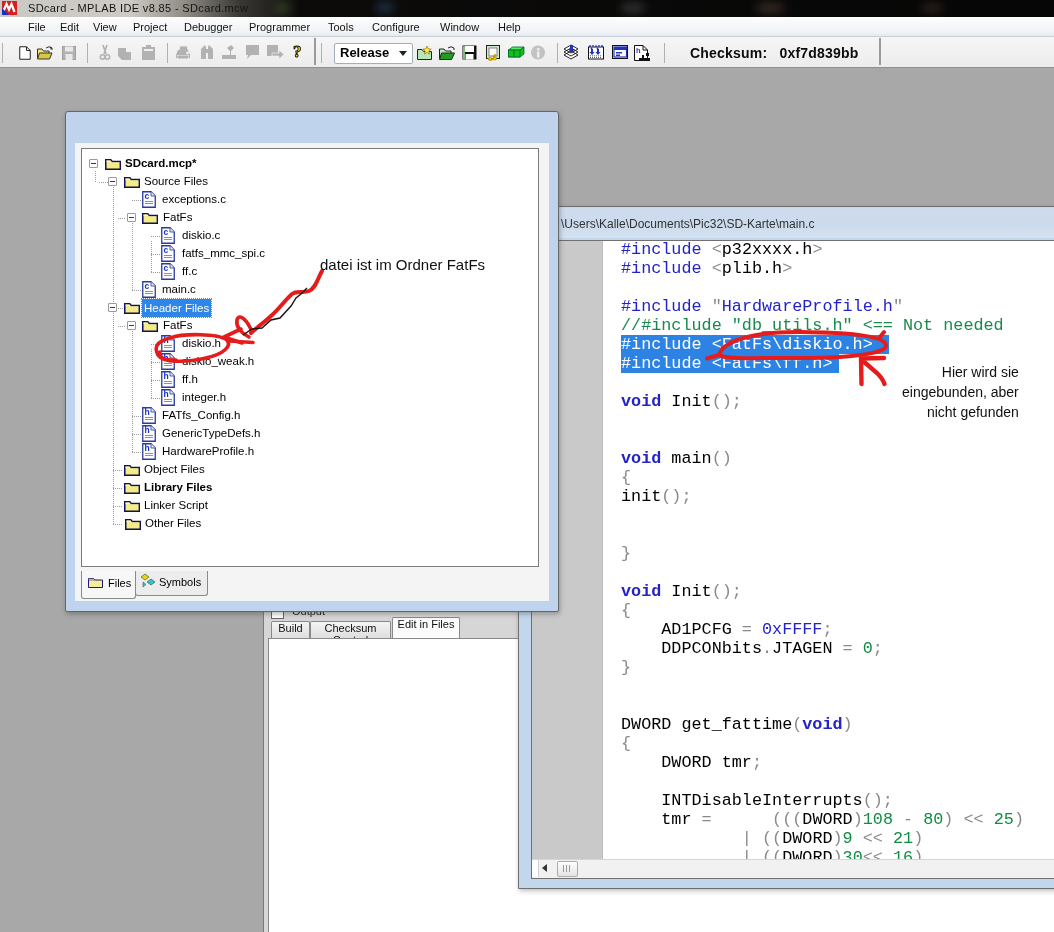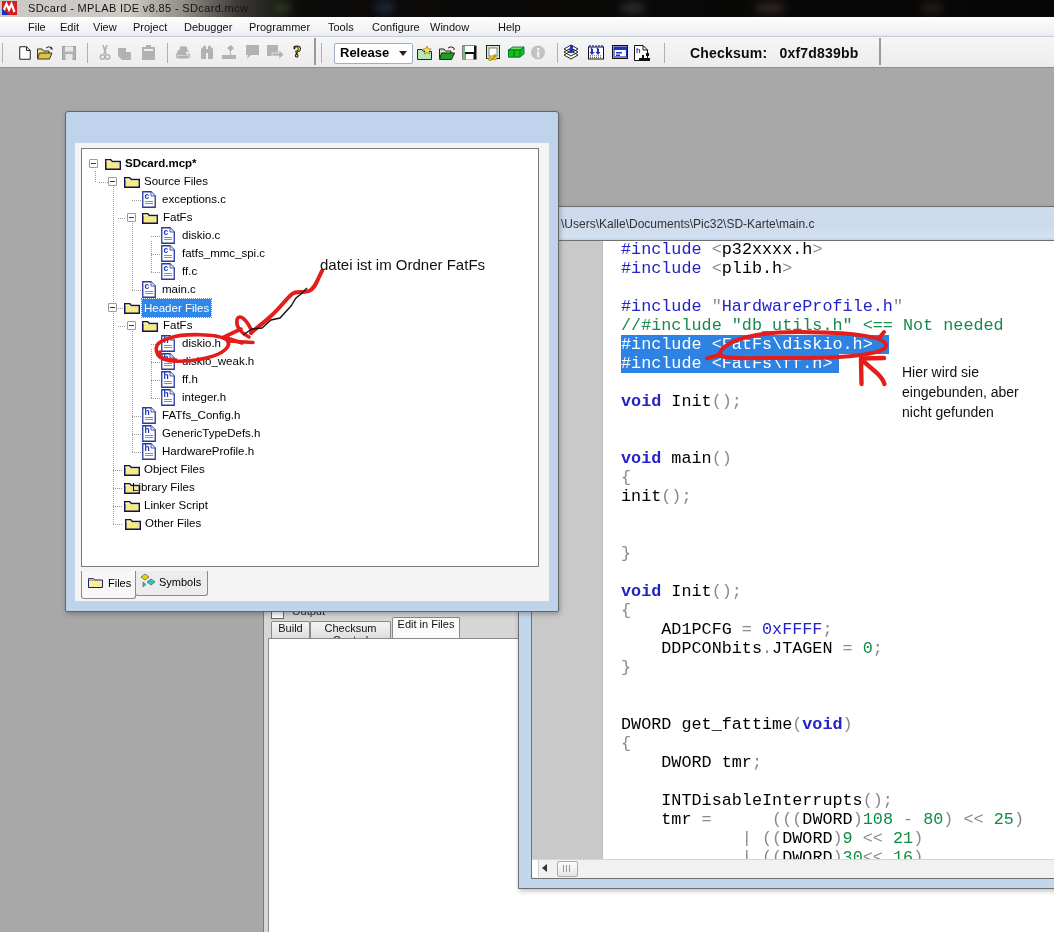--- a/index.html
+++ b/index.html
@@ -93,21 +93,21 @@
 
 <div class="abs" id="menubar">
   <span class="mi" style="left:5px;">File</span>
   <span class="mi" style="left:37px;text-align:center;">Edit</span>
   <span class="mi" style="left:70px;">View</span>
   <span class="mi" style="left:110px;">Project</span>
   <span class="mi" style="left:161px;">Debugger</span>
   <span class="mi" style="left:226px;">Programmer</span>
   <span class="mi" style="left:305px;">Tools</span>
   <span class="mi" style="left:349px;">Configure</span>
-  <span class="mi" style="left:407px;">Window</span>
+  <span class="mi" style="left:417px;">Window</span>
   <span class="mi" style="left:475px;">Help</span>
 </div>
 
 <div class="abs" id="toolbar">
   <div class="tsep" style="left:2px;"></div>
   <svg id="tbicons" width="1054" height="30">
       <g transform="translate(19,9)">
         <path d="M0.75,0.75 L7.5,0.75 L11.25,4.5 L11.25,13.25 L0.75,13.25 Z" fill="#fff" stroke="#222"></path>
         <path d="M7.5,0.75 L7.5,4.5 L11.25,4.5" fill="none" stroke="#222"></path>
       </g>
@@ -471,21 +471,21 @@
    <path d="M1.5,3.5 L5.3,3.5 L6.6,5 L1.5,5 Z" fill="#fbf6c0"></path>
   </svg>
             <span class="lbl" style="left:62px;">Object Files</span>
           </div>
           <div class="trow" style="left:0;top:330px;width:454px;">
             <svg width="17" height="14" style="left:42px;top:2px;">
    <path d="M0.75,2.75 L5.75,2.75 L7.25,4.5 L15.25,4.5 L15.25,12.25 L0.75,12.25 Z" fill="#f1e45e" stroke="#10106a" stroke-width="1.5"></path>
    <path d="M2,6 h12.5 M2,8 h12.5 M2,10 h12.5" stroke="#faf5bb" stroke-width="0.9"></path>
    <path d="M1.5,3.5 L5.3,3.5 L6.6,5 L1.5,5 Z" fill="#fbf6c0"></path>
   </svg>
-            <span class="lbl" style="left:50px;">Library Files</span>
+            <span class="lbl" style="left:62px;font-weight:bold;">Library Files</span>
           </div>
           <div class="trow" style="left:0;top:348px;width:454px;">
             <svg width="17" height="14" style="left:42px;top:2px;">
    <path d="M0.75,2.75 L5.75,2.75 L7.25,4.5 L15.25,4.5 L15.25,12.25 L0.75,12.25 Z" fill="#f1e45e" stroke="#10106a" stroke-width="1.5"></path>
    <path d="M2,6 h12.5 M2,8 h12.5 M2,10 h12.5" stroke="#faf5bb" stroke-width="0.9"></path>
    <path d="M1.5,3.5 L5.3,3.5 L6.6,5 L1.5,5 Z" fill="#fbf6c0"></path>
   </svg>
             <span class="lbl" style="left:62px;">Linker Script</span>
           </div>
           <div class="trow" style="left:1px;top:366px;width:454px;">
@@ -510,21 +510,21 @@
           <path d="M10,5 l4,3 -4,3 -4,-3 Z" fill="#28c8c8" stroke="#555" stroke-width="0.7"></path>
           <path d="M2,8 l3,2.5 -3,2.5 Z" fill="#28c8c8" stroke="#555" stroke-width="0.6"></path>
         </g>
       </svg>
     <span style="position:absolute;left:33px;top:434px;font-size:11px;">Files</span>
     <span style="position:absolute;left:84px;top:433px;font-size:11px;">Symbols</span>
   </div>
 </div>
 
 <div class="annt" style="left:320px;top:256px;font-size:15px;">datei ist im Ordner FatFs</div>
-<div class="annt" style="left:902px;top:362px;line-height:20px;">Hier wird sie<br>eingebunden, aber<br>nicht gefunden</div>
+<div class="annt" style="left:902px;top:362px;line-height:20px;text-align:right;">Hier wird sie<br>eingebunden, aber<br>nicht gefunden</div>
 <svg id="annot" width="1054" height="932" style="z-index:50;pointer-events:none;">
     <path d="M170,338 C182,333.5 218,333 227,340 C232,346 224,354 206,358 C186,362.5 163,363 158,355 C153.5,347 157,341.5 170,338 M160,352 C158,357 165,361 176,360" fill="none" stroke="#e41c1c" stroke-width="3.6" stroke-linecap="round"></path>
     <path d="M322,271 C317,280 316,288 309,291 C303,293.5 297,290 292,294 C286,299 280,308 271,316 C263,323.5 256,328 251,333" fill="none" stroke="#e41c1c" stroke-width="4" stroke-linecap="round"></path>
     <path d="M252,332 C248,321 239,312 237,320 C235.5,328 243,334 249,337" fill="none" stroke="#e41c1c" stroke-width="3.6" stroke-linecap="round"></path>
     <path d="M241,329 L224,337 L242,343" fill="none" stroke="#e41c1c" stroke-width="3.6" stroke-linecap="round"></path>
     <path d="M229,341 L253,342.5" fill="none" stroke="#e41c1c" stroke-width="3.6" stroke-linecap="round"></path>
     <path d="M243,335 L252,329 L262,328 L271,320 L280,318 L291,306 L296,298 L301,294 L307,288" fill="none" stroke="#151515" stroke-width="1.4"></path>
     <path d="M719,355 C724,338 762,331.5 801,332 C843,332.5 884,335 886,345 C887.5,354 845,358.5 801,358 C762,357.5 727,360 719,355 L707,358.5 M880,337 L884,332" fill="none" stroke="#e41c1c" stroke-width="4" stroke-linecap="round"></path>
     <path d="M861.5,384 L861,359 M861,358.5 L884,358 M862.5,360.5 L877,373 C881,377 883.5,381 884.5,384" fill="none" stroke="#e41c1c" stroke-width="4.4" stroke-linecap="round"></path>
   </svg>

